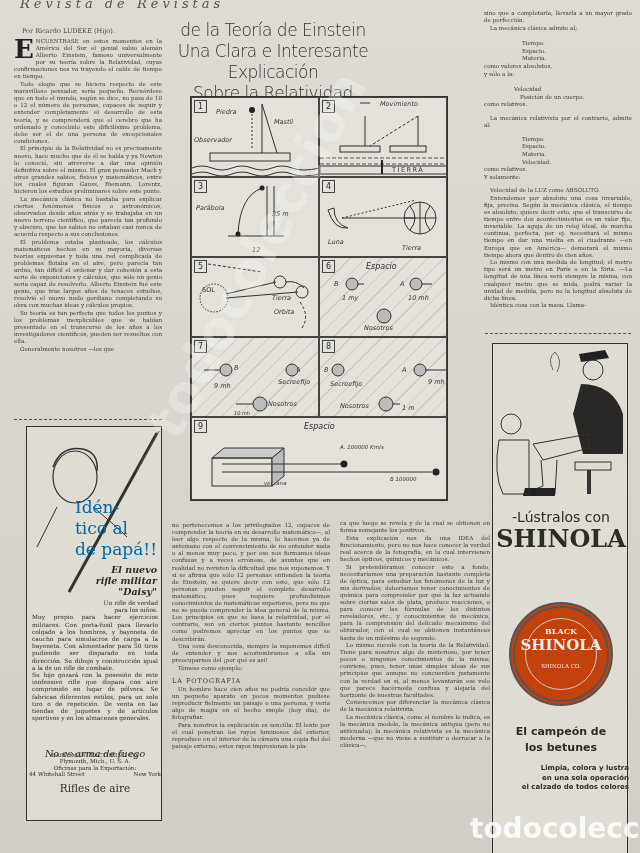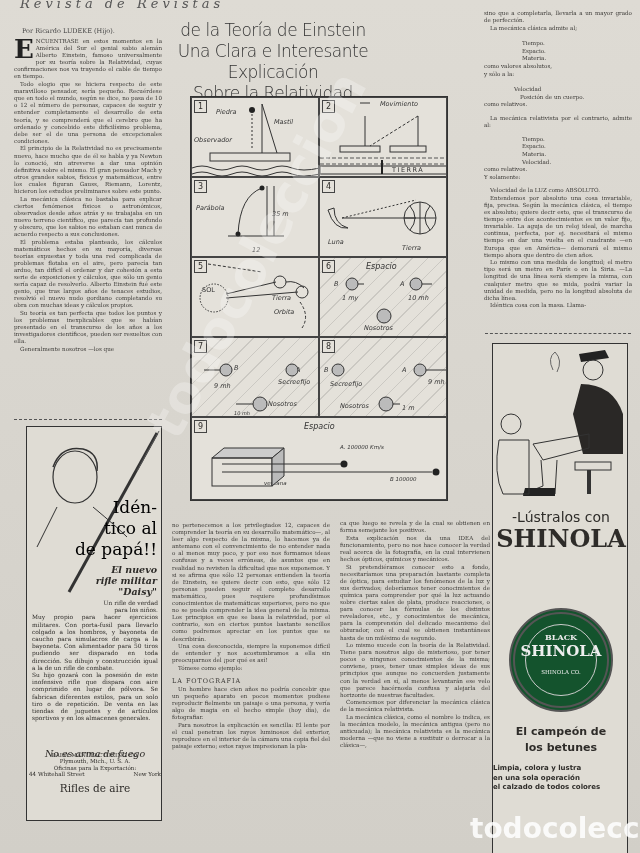--- a/index.html
+++ b/index.html
@@ -41,39 +41,39 @@
   }
   .panel { position: absolute; border: 1px solid #444; overflow: hidden; }
   .panel-num {
     position: absolute; left: 2px; top: 2px; width: 13px; height: 13px;
     border: 1px solid #444; font-size: 8px; line-height: 12px; text-align: center;
     font-family: "DejaVu Sans", sans-serif; background: #e4e1da;
   }
   .sketch { position: absolute; font-family: "DejaVu Sans", sans-serif; font-size: 6.5px; font-style: italic; color: #333; }
 
   .ad-daisy { position: absolute; left: 26px; top: 426px; width: 136px; height: 395px; border: 1.5px solid #333; background: #dfdcd4; }
-  .daisy-ident { position: absolute; right: 4px; top: 70px; font-size: 17px; line-height: 21px; text-align: right; color: #000000; }
+  .daisy-ident { position: absolute; right: 4px; top: 70px; font-size: 17px; line-height: 21px; color: #0369a1; }
   .daisy-sub { position: absolute; right: 4px; top: 137px; font-size: 9.5px; line-height: 11px; text-align: right; font-style: italic; font-weight: bold; }
   .daisy-text { position: absolute; left: 5px; top: 173px; width: 126px; font-size: 5.9px; line-height: 7.2px; text-align: justify; }
   .daisy-noarma { position: absolute; left: 0; width: 136px; top: 311px; text-align: center; font-size: 9.5px; font-style: italic; margin-top: 10px; }
   .daisy-mfg { position: absolute; left: 2px; width: 132px; top: 325px; text-align: center; font-size: 5.6px; line-height: 6.4px; }
   .daisy-rifles { position: absolute; left: 0; width: 136px; top: 355px; text-align: center; font-size: 10.5px; }
   .daisy-brand { position: absolute; left: 2px; width: 132px; top: 362px; text-align: center; font-size: 28px; font-weight: bold; letter-spacing: 1px; font-family: "DejaVu Serif", serif; }
 
   .ad-shinola { position: absolute; left: 492px; top: 343px; width: 136px; height: 578px; border: 1.4px solid #333; background: #dfdcd4; }
   .shin-l1 { position: absolute; left: 0; width: 136px; top: 165px; text-align: center; font-family: "DejaVu Sans", sans-serif; font-size: 14px; }
   .shin-brand { position: absolute; left: 0; width: 136px; top: 180px; text-align: center; font-family: "DejaVu Serif", serif; font-weight: bold; font-size: 24px; letter-spacing: 0px; }
   .shin-l2 { position: absolute; left: 0; width: 136px; top: 213px; text-align: center; font-family: "DejaVu Sans", sans-serif; font-size: 13px; line-height: 16px; }
-  .tin { position: absolute; left: 16px; top: 264px; width: 104px; height: 104px; border-radius: 50%; background: #14532d; border: 6px double #555; }
+  .tin { position: absolute; left: 16px; top: 258px; width: 104px; height: 104px; border-radius: 50%; background: #c2410c; border: 6px double #555; }
   .tin-inner { position: absolute; left: 10px; top: 10px; right: 10px; bottom: 10px; border-radius: 50%; border: 1px solid #ccc; }
   .tin-black { position: absolute; left: 0; width: 100%; top: 18px; text-align: center; font-size: 8px; color: #eee; font-weight: bold; }
   .tin-brand { position: absolute; left: 0; width: 100%; top: 28px; text-align: center; font-size: 15px; font-weight: bold; color: #eee; font-family: "DejaVu Serif", serif; }
   .tin-co { position: absolute; left: 0; width: 100%; top: 55px; text-align: center; font-size: 5.5px; color: #eee; }
   .shin-champ { position: absolute; left: 0; width: 136px; top: 380px; text-align: center; font-family: "DejaVu Sans", sans-serif; font-weight: bold; font-size: 11px; line-height: 16px; }
-  .shin-small { position: absolute; left: 0; width: 136px; top: 420px; text-align: left; font-family: "DejaVu Sans", sans-serif; font-weight: bold; font-size: 7px; line-height: 9.5px; }
+  .shin-small { position: absolute; left: 0; width: 136px; top: 420px; text-align: right; font-family: "DejaVu Sans", sans-serif; font-weight: bold; font-size: 7px; line-height: 9.5px; }
 
   .col-mid1 { left: 172px; top: 522px; width: 158px; }
   .col-mid2 { left: 340px; top: 520px; width: 150px; }
   .subhead { text-align: left; text-indent: 0 !important; font-size: 6.4px; letter-spacing: 1px; margin: 6px 0 4px; }
 
   .watermark {
     position: absolute; left: 135px; top: 420px; transform: rotate(-62deg);
     transform-origin: left top; font-family: "DejaVu Sans", sans-serif;
     font-size: 52px; color: rgba(255,255,255,0.28); font-weight: bold; white-space: nowrap;
   }

